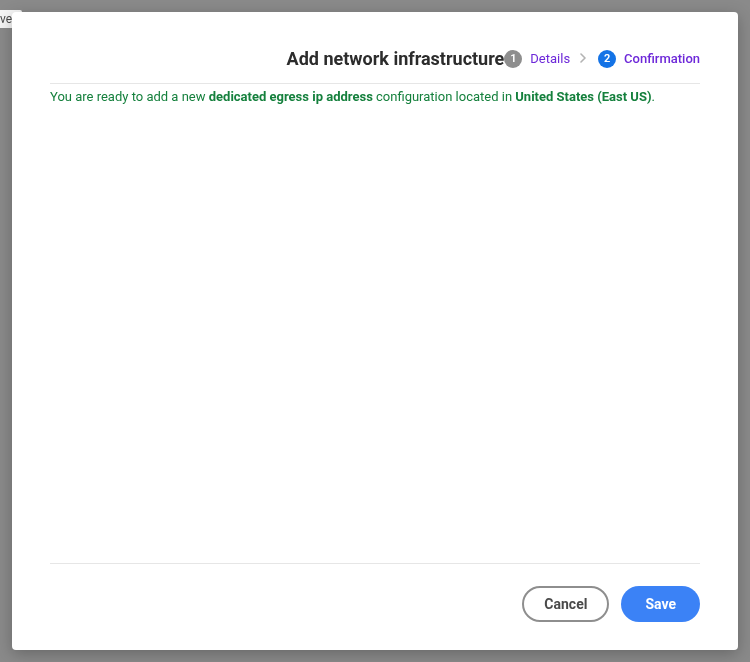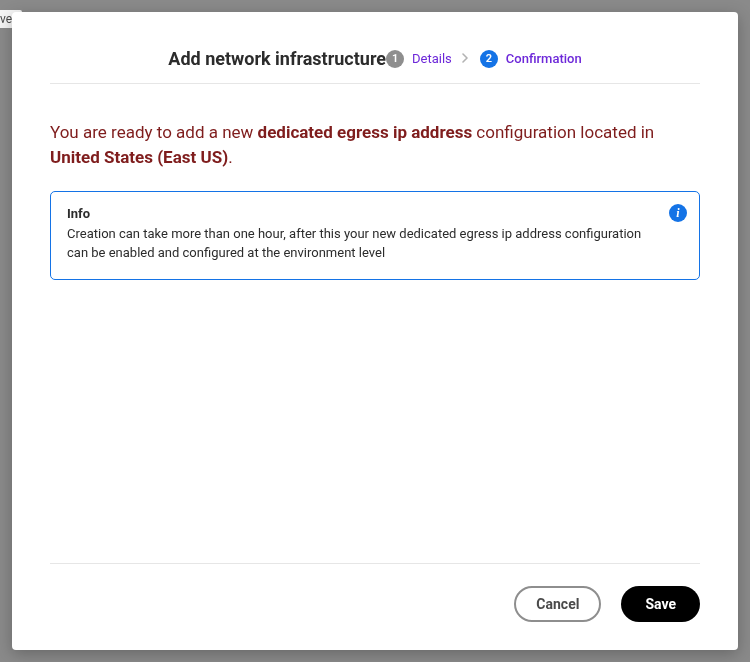--- a/index.html
+++ b/index.html
@@ -27,21 +27,21 @@
       border-radius: 4px;
       box-shadow: 0 4px 16px rgba(0,0,0,0.25);
       display: flex;
       flex-direction: column;
       padding: 36px 38px 28px 38px;
     }
 
     .header {
       display: flex;
       align-items: center;
-      justify-content: center;
+      justify-content: flex-end;
       padding-bottom: 14px;
       border-bottom: 1px solid #e6e6e6;
     }
 
     .title {
       font-size: 18px;
       font-weight: 700;
       color: #2c2c2c;
     }
 
@@ -68,23 +68,23 @@
       font-weight: 600;
       color: #fff;
     }
     .step-inactive .step-num { background: #8e8e8e; }
     .step-inactive .step-label { color: #6d28d9; }
     .step-active .step-num { background: #1473e6; }
     .step-active .step-label { color: #6d28d9; font-weight: 500; }
     .chevron { color: #b3b3b3; font-size: 12px; }
 
     .intro {
-      margin-top: 36px;
-      font-size: 17px;
-      color: #7f1d1d;
+      margin-top: 4px;
+      font-size: 13px;
+      color: #15803d;
       line-height: 1.45;
     }
     .intro .bold { font-weight: 700; }
 
     .info-box {
       margin-top: 22px;
       border: 1.5px solid #1473e6;
       border-radius: 5px;
       padding: 14px 46px 16px 16px;
       position: relative;
@@ -118,38 +118,38 @@
       font-size: 12px;
     }
 
     .spacer { flex: 1; }
 
     .footer {
       border-top: 1px solid #e6e6e6;
       padding-top: 22px;
       display: flex;
       justify-content: flex-end;
-      gap: 20px;
+      gap: 12px;
     }
     .btn {
       font-size: 14px;
       font-weight: 700;
       padding: 8px 20px;
       border-radius: 18px;
       cursor: pointer;
       border: none;
       font-family: inherit;
     }
     .btn-secondary {
       background: #fff;
       color: #4a4a4a;
       border: 2px solid #8e8e8e;
     }
     .btn-primary {
-      background: #000000;
+      background: #3b82f6;
       color: #fff;
       padding: 6px 24px;
     }
   </style>
 </head>
 <body>
 
 <div class="backdrop-text">ver</div>
 
 <div class="modal">
@@ -170,25 +170,20 @@
         <div class="step-num">2</div>
         <div class="step-label">Confirmation</div>
       </div>
     </div>
   </div>
 
   <div class="intro">
     <span>You are ready to add a new </span><span class="bold">dedicated egress ip address</span><span> configuration located in </span><span class="bold">United States (East US)</span><span>.</span>
   </div>
 
-  <div class="info-box">
-    <div class="info-title">Info</div>
-    <div class="info-body">Creation can take more than one hour, after this your new dedicated egress ip address configuration can be enabled and configured at the environment level</div>
-    <div class="info-icon">i</div>
-  </div>
 
   <div class="spacer"></div>
 
   <div class="footer">
     <button class="btn btn-secondary">Cancel</button>
     <button class="btn btn-primary">Save</button>
   </div>
 
 </div>
 

